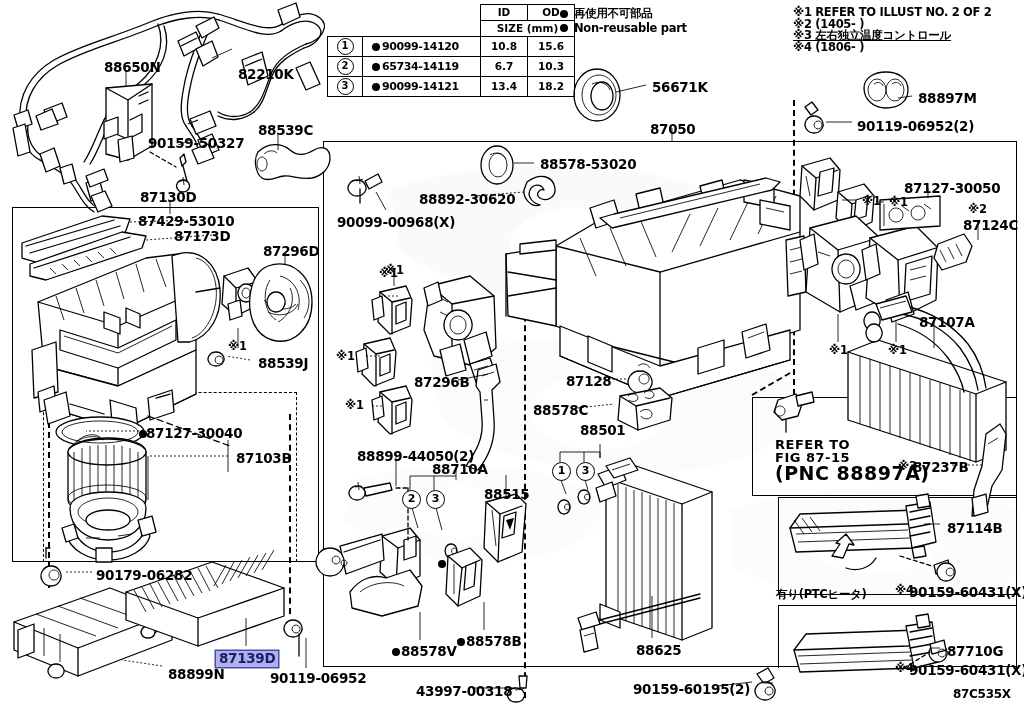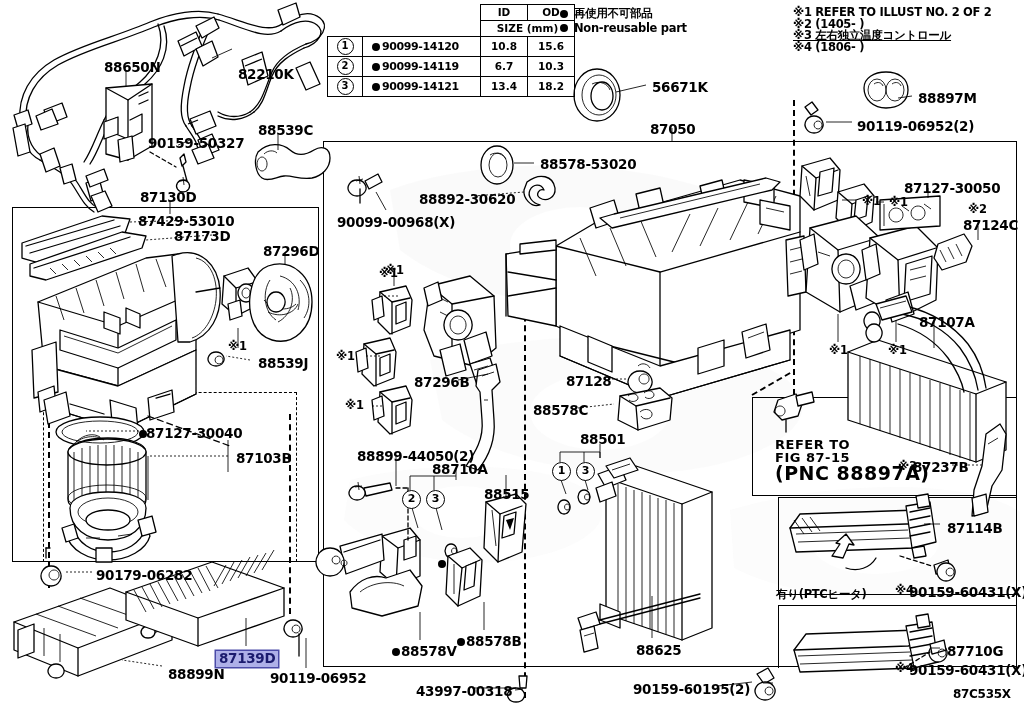--- a/index.html
+++ b/index.html
@@ -716,21 +716,21 @@
       <th class="dim" colspan="2">SIZE (mm)</th>
     </tr>
     <tr>
       <td class="idx"><span class="circnum">1</span></td>
       <td class="pn"><span class="dot"></span><span>90099-14120</span></td>
       <td class="dim">10.8</td>
       <td class="dim">15.6</td>
     </tr>
     <tr>
       <td class="idx"><span class="circnum">2</span></td>
-      <td class="pn"><span class="dot"></span><span>90099-14119</span></td>
+      <td class="pn"><span class="dot"></span><span>65734-14119</span></td>
       <td class="dim">6.7</td>
       <td class="dim">10.3</td>
     </tr>
     <tr>
       <td class="idx"><span class="circnum">3</span></td>
       <td class="pn"><span class="dot"></span><span>90099-14121</span></td>
       <td class="dim">13.4</td>
       <td class="dim">18.2</td>
     </tr>
   </tbody>
@@ -793,21 +793,21 @@
       <div class="lbl" style="left: 540px; top: 158px;">88578-53020</div>
       <div class="lbl" style="left: 419px; top: 193px;">88892-30620</div>
       <div class="lbl" style="left: 337px; top: 216px;">90099-00968(X)</div>
       <div class="lbl sm" style="left: 385px; top: 265px;">※1</div>
       <div class="lbl sm" style="left: 379px; top: 268px;">※1</div>
       <div class="lbl sm" style="left: 336px; top: 351px;">※1</div>
       <div class="lbl sm" style="left: 345px; top: 400px;">※1</div>
       <div class="lbl" style="left: 414px; top: 376px;">87296B</div>
       <div class="lbl" style="left: 566px; top: 375px;">87128</div>
       <div class="lbl" style="left: 533px; top: 404px;">88578C</div>
-      <div class="lbl" style="left: 580px; top: 433px;">88501</div>
+      <div class="lbl" style="left: 580px; top: 424px;">88501</div>
       <div class="lbl" style="left: 357px; top: 450px;">88899-44050(2)</div>
       <div class="lbl" style="left: 432px; top: 463px;">88710A</div>
       <div class="lbl" style="left: 484px; top: 470px; margin-top: 18px;">88515</div>
       <div class="lbl" style="left: 401px; top: 645px;">88578V</div>
       <div class="lbl" style="left: 466px; top: 635px;">88578B</div>
       <div class="lbl" style="left: 636px; top: 644px;">88625</div>
       <div class="lbl" style="left: 416px; top: 685px;">43997-00318</div>
       <div class="lbl" style="left: 633px; top: 683px;">90159-60195(2)</div>
       <div class="lbl" style="left: 904px; top: 182px;">87127-30050</div>
       <div class="lbl sm" style="left: 968px; top: 204px;">※2</div>

